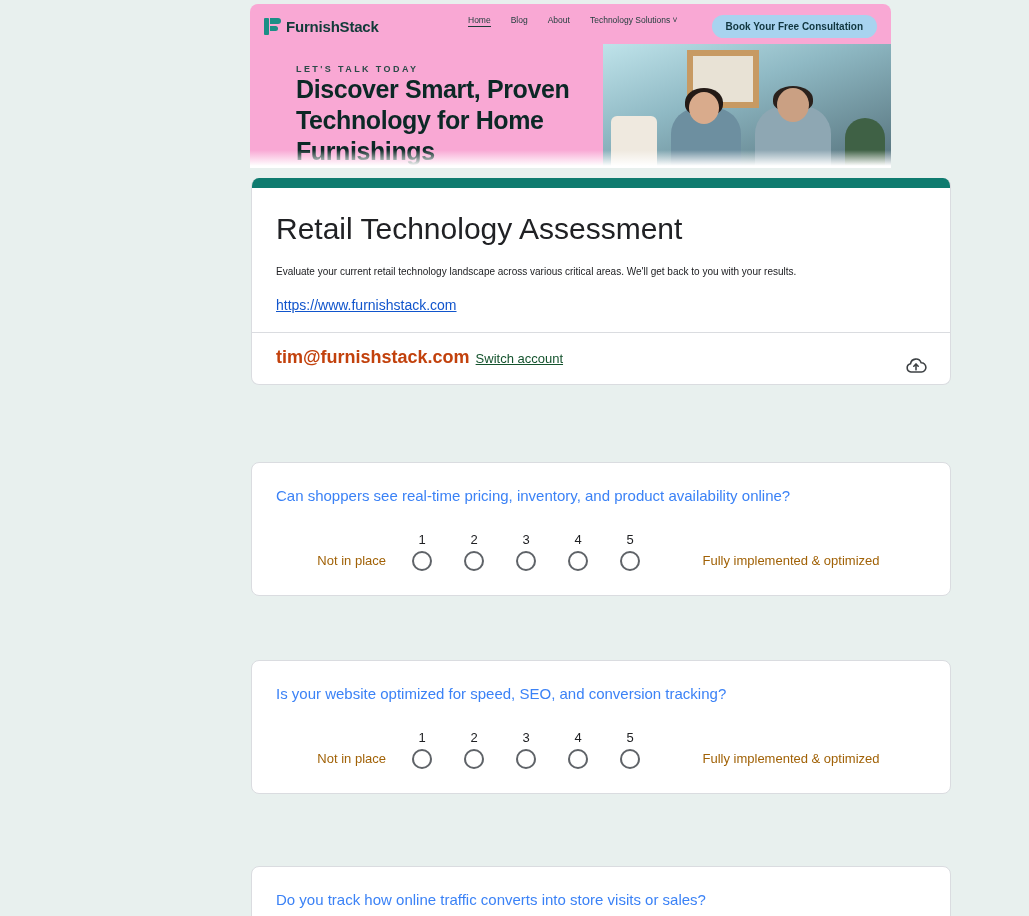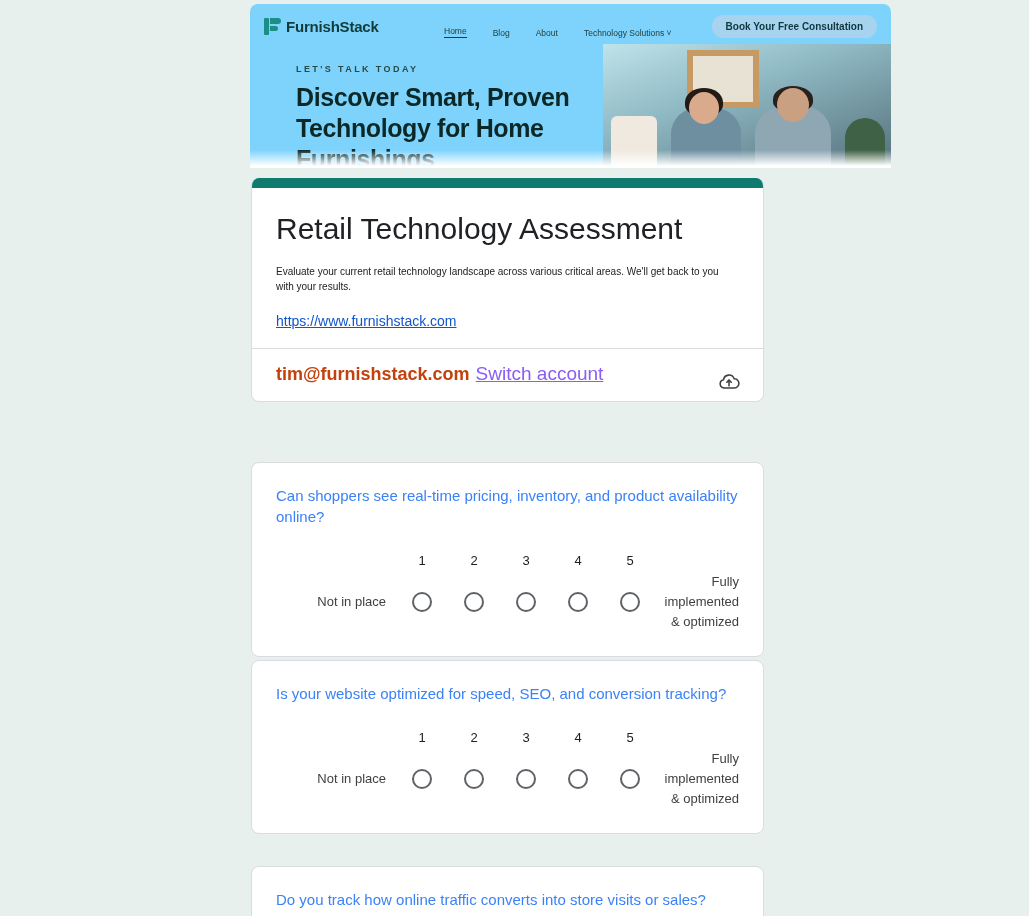--- a/index.html
+++ b/index.html
@@ -19,21 +19,21 @@
     background: #e8f0ee;
   }
 
   
   .banner {
     position: absolute;
     left: 250px;
     top: 4px;
     width: 641px;
     height: 164px;
-    background: #7dd3fc;
+    background: #f9a8d4;
     border-radius: 8px 8px 0 0;
     overflow: hidden;
   }
   .banner-nav {
     height: 44px;
     display: flex;
     align-items: center;
     padding: 0 14px;
     position: relative;
     z-index: 3;
@@ -73,22 +73,22 @@
   }
   .logo-text {
     font-size: 15px;
     font-weight: bold;
     color: #123b39;
     letter-spacing: -0.2px;
   }
   .banner-links {
     margin-left: auto;
     display: flex;
-    align-items: flex-end;
-    gap: 26px;
+    align-items: flex-start;
+    gap: 20px;
     font-size: 8.5px;
     color: #1d3b3a;
   }
   .banner-links span { white-space: nowrap; }
   .banner-link-active {
     border-bottom: 1px solid #1d3b3a;
     padding-bottom: 1px;
   }
   .banner-cta {
     margin-left: 14px;
@@ -102,21 +102,20 @@
   }
   .banner-body {
     position: relative;
     padding: 16px 20px 0 46px;
   }
   .banner-kicker {
     font-size: 9px;
     letter-spacing: 2.4px;
     color: #2a4a48;
     font-weight: bold;
-    margin-bottom: 8px;
   }
   .banner-title {
     font-size: 25px;
     line-height: 1.24;
     font-weight: bold;
     color: #0c2826;
     max-width: 330px;
     letter-spacing: -0.4px;
   }
   .banner-photo {
@@ -198,21 +197,21 @@
     background: linear-gradient(to bottom, rgba(255,255,255,0), #ffffff 88%);
   }
 
   
   .card {
     background: #fff;
     border: 1px solid #dadce0;
     border-radius: 8px;
     position: absolute;
     left: 251px;
-    width: 513px;
+    width: 700px;
   }
   .header-card {
     top: 178px;
     padding: 0;
     border-top: none;
     overflow: hidden;
   }
   .header-accent {
     height: 10px;
     background: #0f7b6f;
@@ -251,22 +250,22 @@
     border-top: 1px solid #dadce0;
     padding: 14px 24px 16px 24px;
     position: relative;
   }
   .account-email {
     font-size: 18px;
     color: #c2410c;
     font-weight: bold;
   }
   .switch-account {
-    font-size: 19px;
-    color: #8b5cf6;
+    font-size: 13px;
+    color: #14532d;
     text-decoration: underline;
     margin-left: 6px;
   }
   .shared-row {
     display: flex;
     align-items: center;
     gap: 8px;
     margin-top: 10px;
   }
   .shared-text {
@@ -293,21 +292,21 @@
     align-items: center;
     justify-items: center;
     row-gap: 4px;
   }
   .scale-num {
     font-size: 13px;
     color: #202124;
   }
   .scale-low, .scale-high {
     font-size: 13px;
-    color: #404040;
+    color: #a16207;
     text-align: center;
     line-height: 1.55;
   }
   .scale-low { justify-self: end; padding-right: 10px; }
   .scale-high { justify-self: center; max-width: 180px; text-align: right; }
   .radio {
     width: 20px;
     height: 20px;
     border: 2px solid #5f6368;
     border-radius: 50%;

